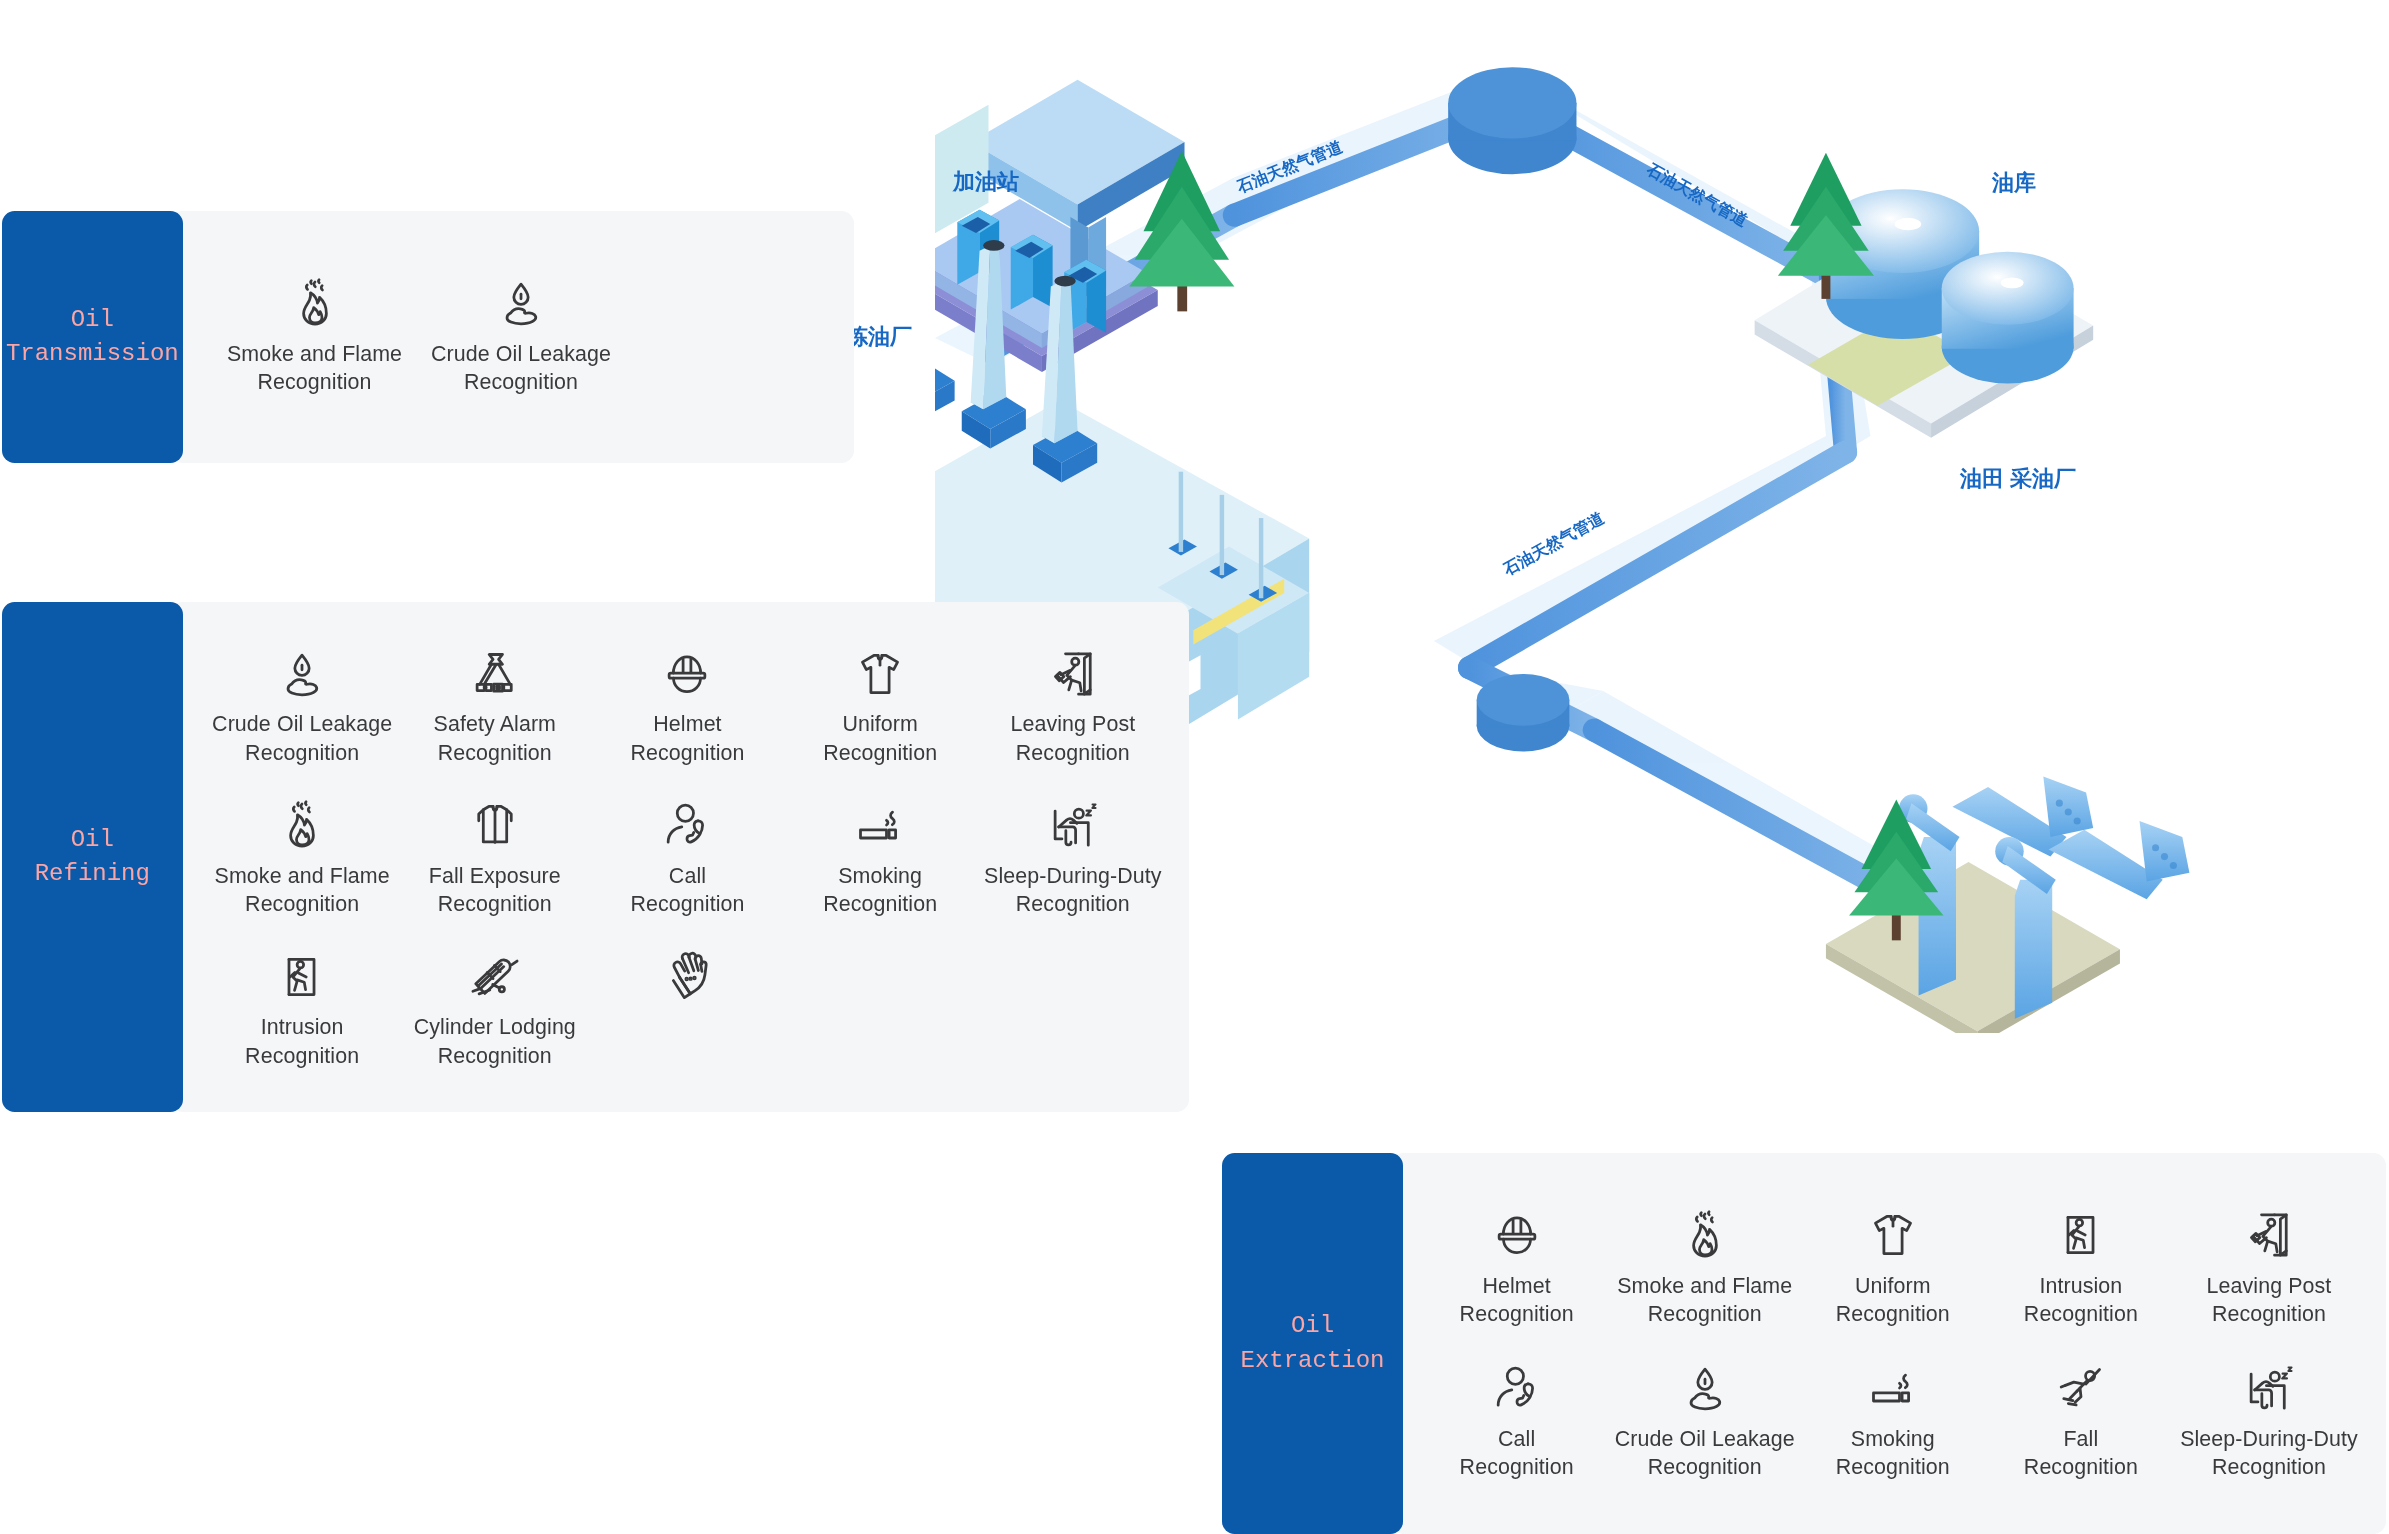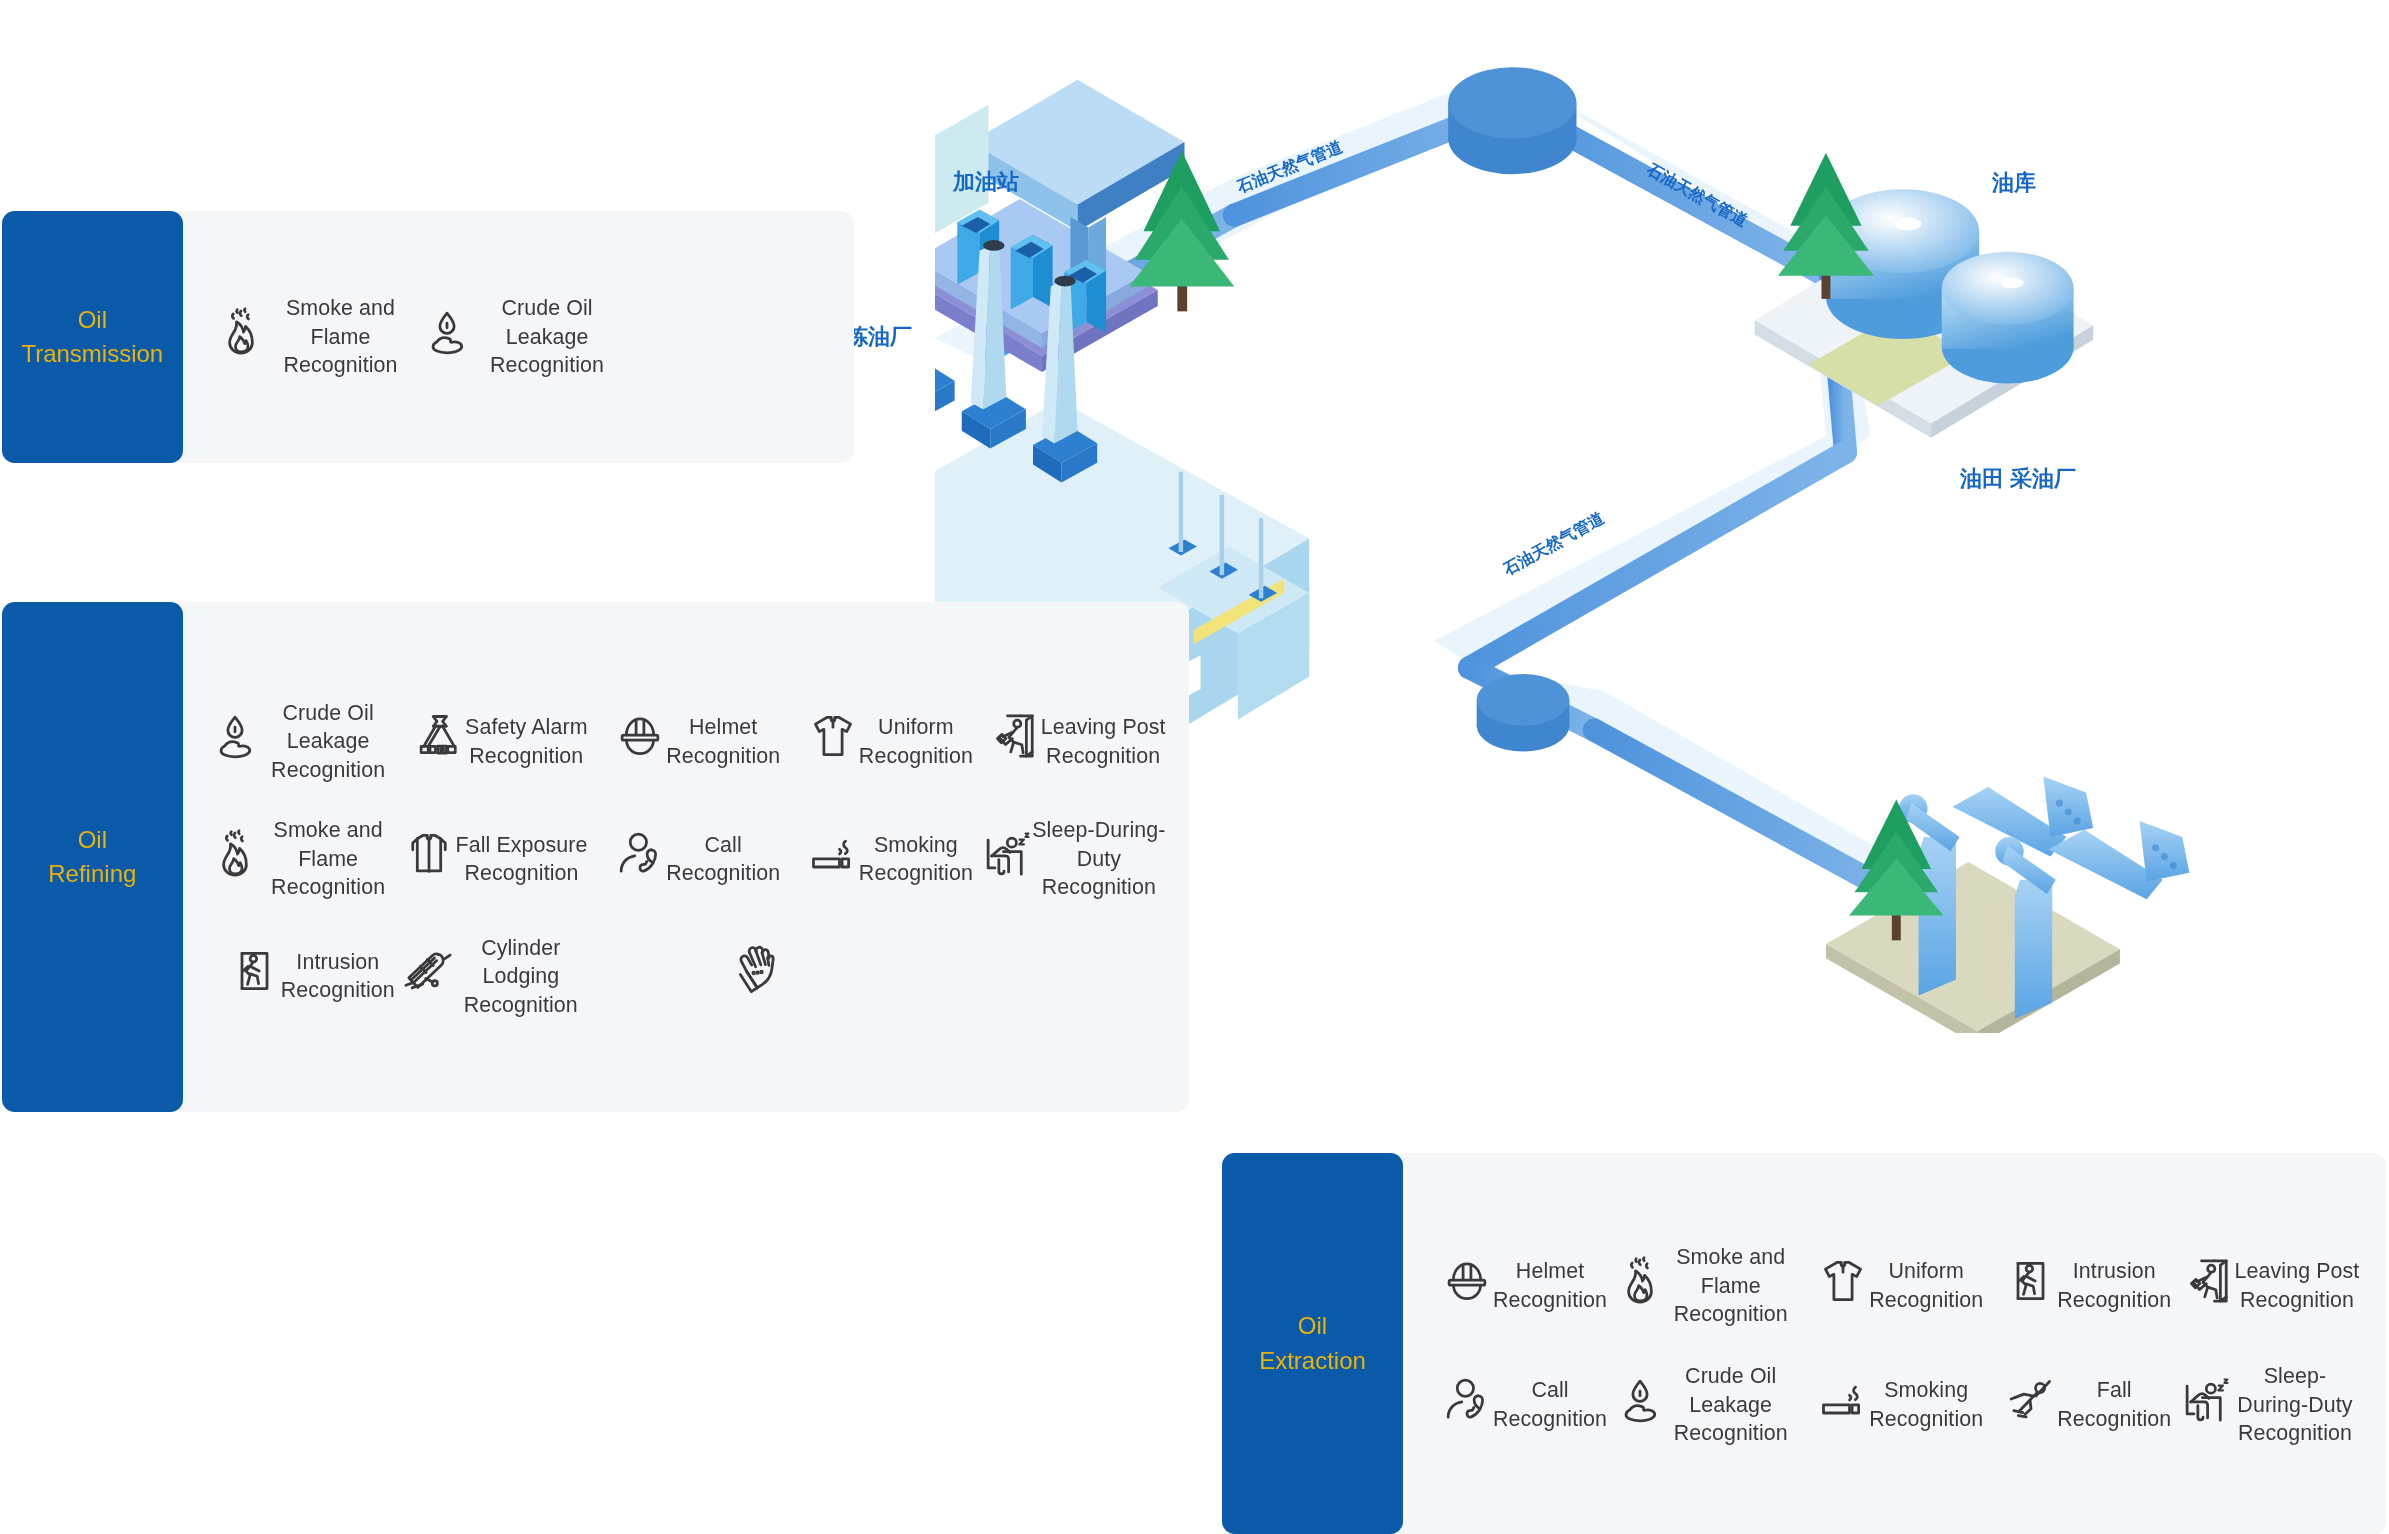--- a/index.html
+++ b/index.html
@@ -3,29 +3,29 @@
 <meta charset="utf-8">
 <style>
   html,body{margin:0;padding:0;background:#ffffff;}
   body{width:2389px;height:1534px;position:relative;overflow:hidden;
        font-family:"Liberation Sans","DejaVu Sans",sans-serif;}
 
   
   .panel{position:absolute;display:flex;align-items:stretch;}
   .panel-tab{background:#0b5aaa;border-radius:12.5px;display:flex;
              align-items:center;justify-content:center;text-align:center;
-             color:#eab308;font-size:24px;line-height:1.42;z-index:3;
-             position:relative;flex:0 0 auto;}
+             color:#fca5a5;font-size:24px;line-height:1.42;z-index:3;
+             position:relative;flex:0 0 auto;font-family:Liberation Mono, monospace;}
   .panel-body{background:#f4f6f8;border-radius:12.5px;margin-left:-12.5px;
               padding-left:12.5px;display:flex;align-items:center;
               flex:1 1 auto;z-index:1;}
   .grid{display:grid;width:100%;}
 
-  .cap{display:flex;flex-direction:row;align-items:center;
-       justify-content:flex-end;padding:5.3px 3.6px;}
+  .cap{display:flex;flex-direction:column;align-items:center;
+       justify-content:space-between;padding:5.3px 3.6px;}
   .cap-icon{width:52px;height:52px;display:block;margin-bottom:10.7px;}
   .cap-icon svg{width:52px;height:52px;display:block;}
   .cap-label{font-size:21.4px;line-height:1.33;color:#3a3a3c;text-align:center;
              white-space:pre-line;letter-spacing:0.1px;}
 
   
   #panel-transmission{left:1.8px;top:211px;width:852px;height:252px;}
   #panel-transmission .panel-tab{width:181px;border-radius:12.5px;}
   #panel-transmission .grid{grid-template-columns:repeat(3,1fr);
                             padding:0 23px 0 28.5px;}

